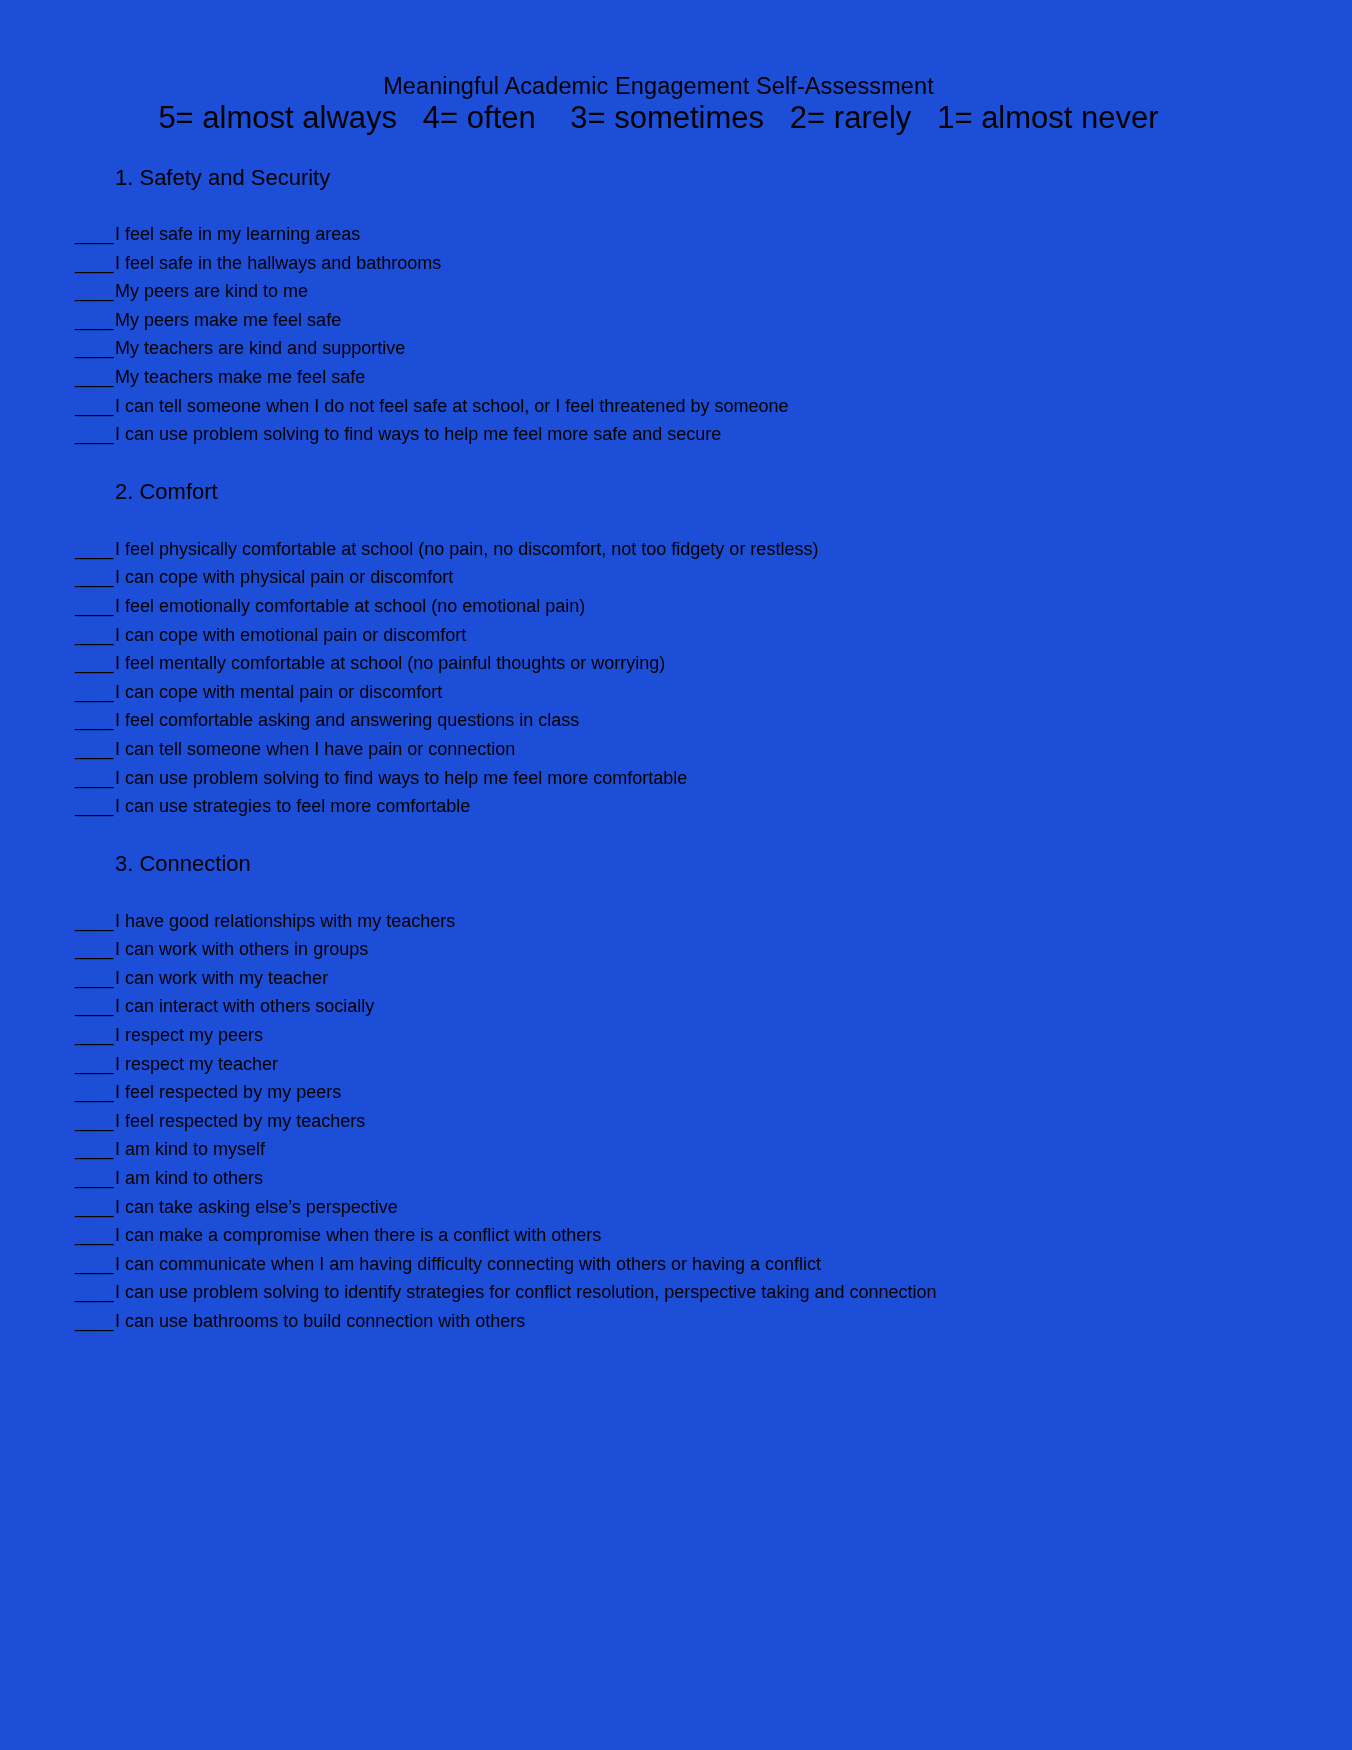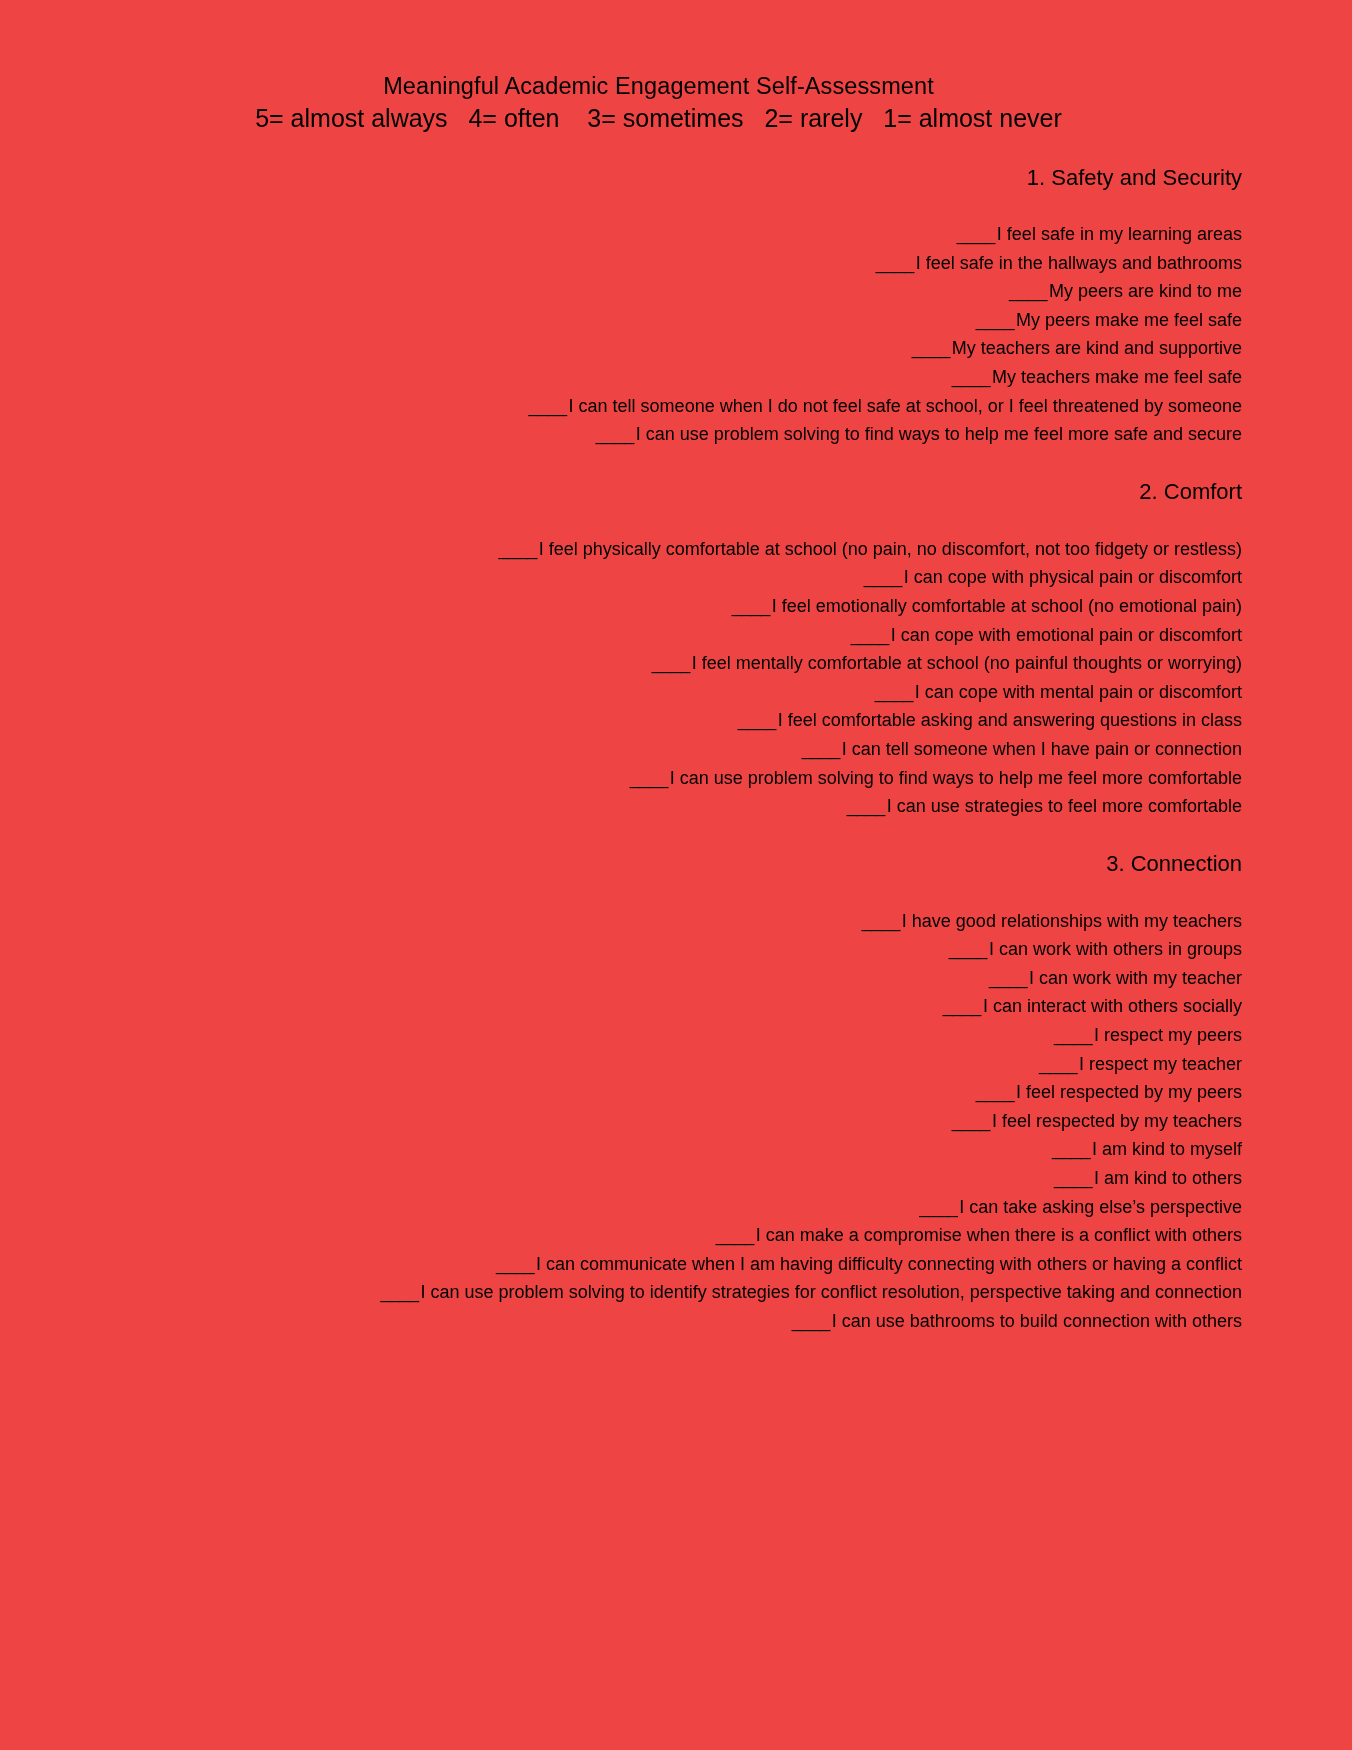--- a/index.html
+++ b/index.html
@@ -12,44 +12,43 @@
     width: 1352px;
     height: 1750px;
     font-family: "Liberation Sans", sans-serif;
     color: #000000;
     -webkit-font-smoothing: antialiased;
   }
   .page {
     position: relative;
     width: 1352px;
     height: 1750px;
-    background: #ef4444;
+    background: #1d4ed8;
     box-sizing: border-box;
     padding: 70px 110px 0 75px;
   }
   .doc-header {
     text-align: center;
     margin: 0 0 0 0;
   }
   .doc-title {
     font-size: 23.5px;
     line-height: 32px;
     font-weight: normal;
     letter-spacing: 0.1px;
     margin: 0;
   }
   .doc-scale {
-    font-size: 25px;
+    font-size: 31px;
     line-height: 32px;
     margin: 0;
     white-space: pre;
   }
   .section {
     margin-top: 0;
-    text-align: right;
   }
   .section-title {
     font-size: 22px;
     line-height: 30px;
     margin: 0 0 0 40px;
     font-weight: normal;
   }
   .section-1 { margin-top: 29px; }
   .section-2 { margin-top: 28px; }
   .section-3 { margin-top: 28px; }

